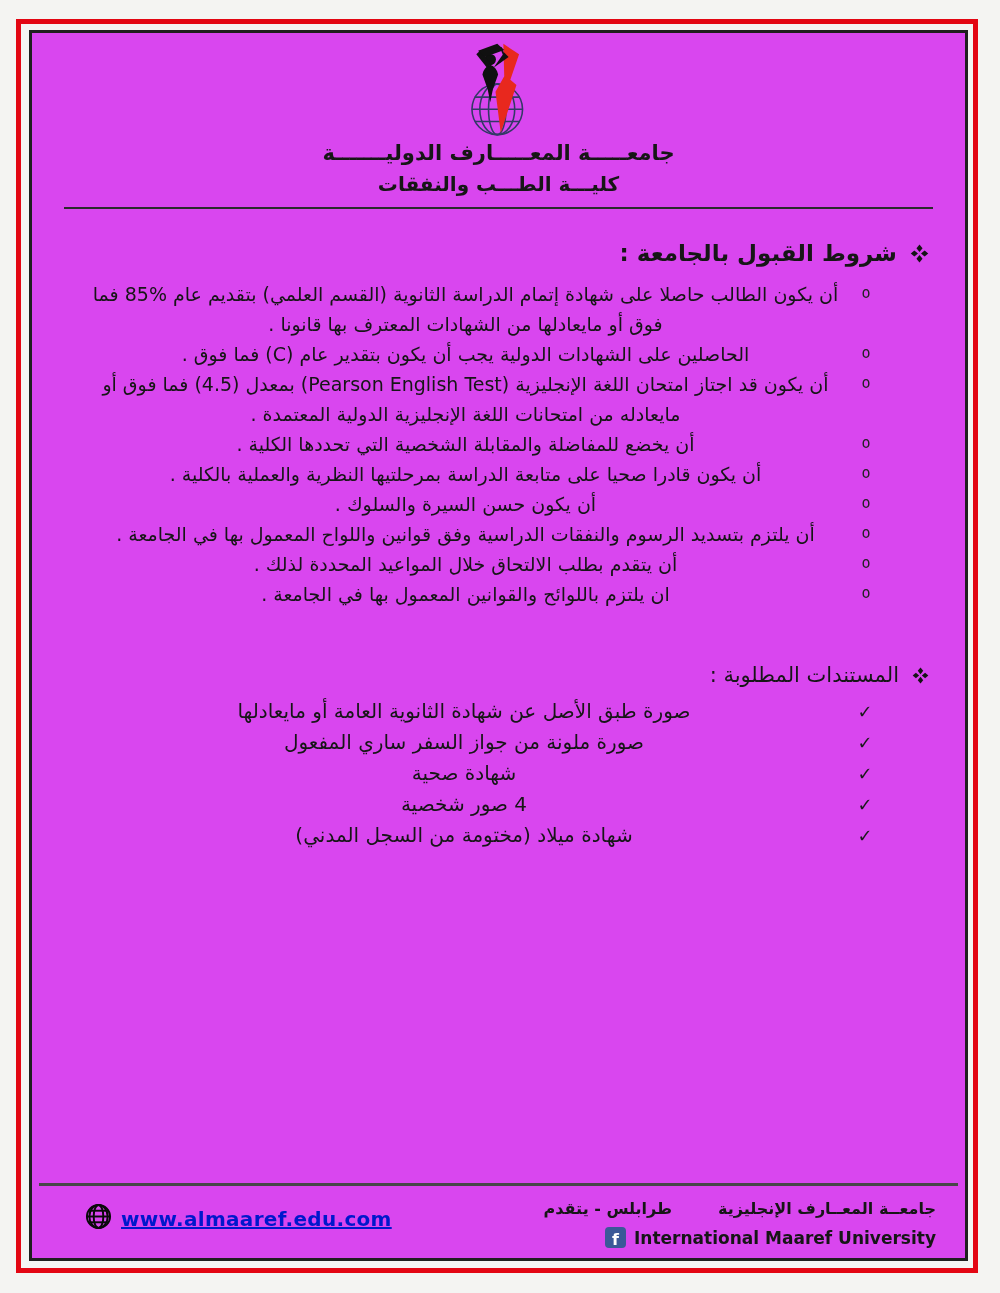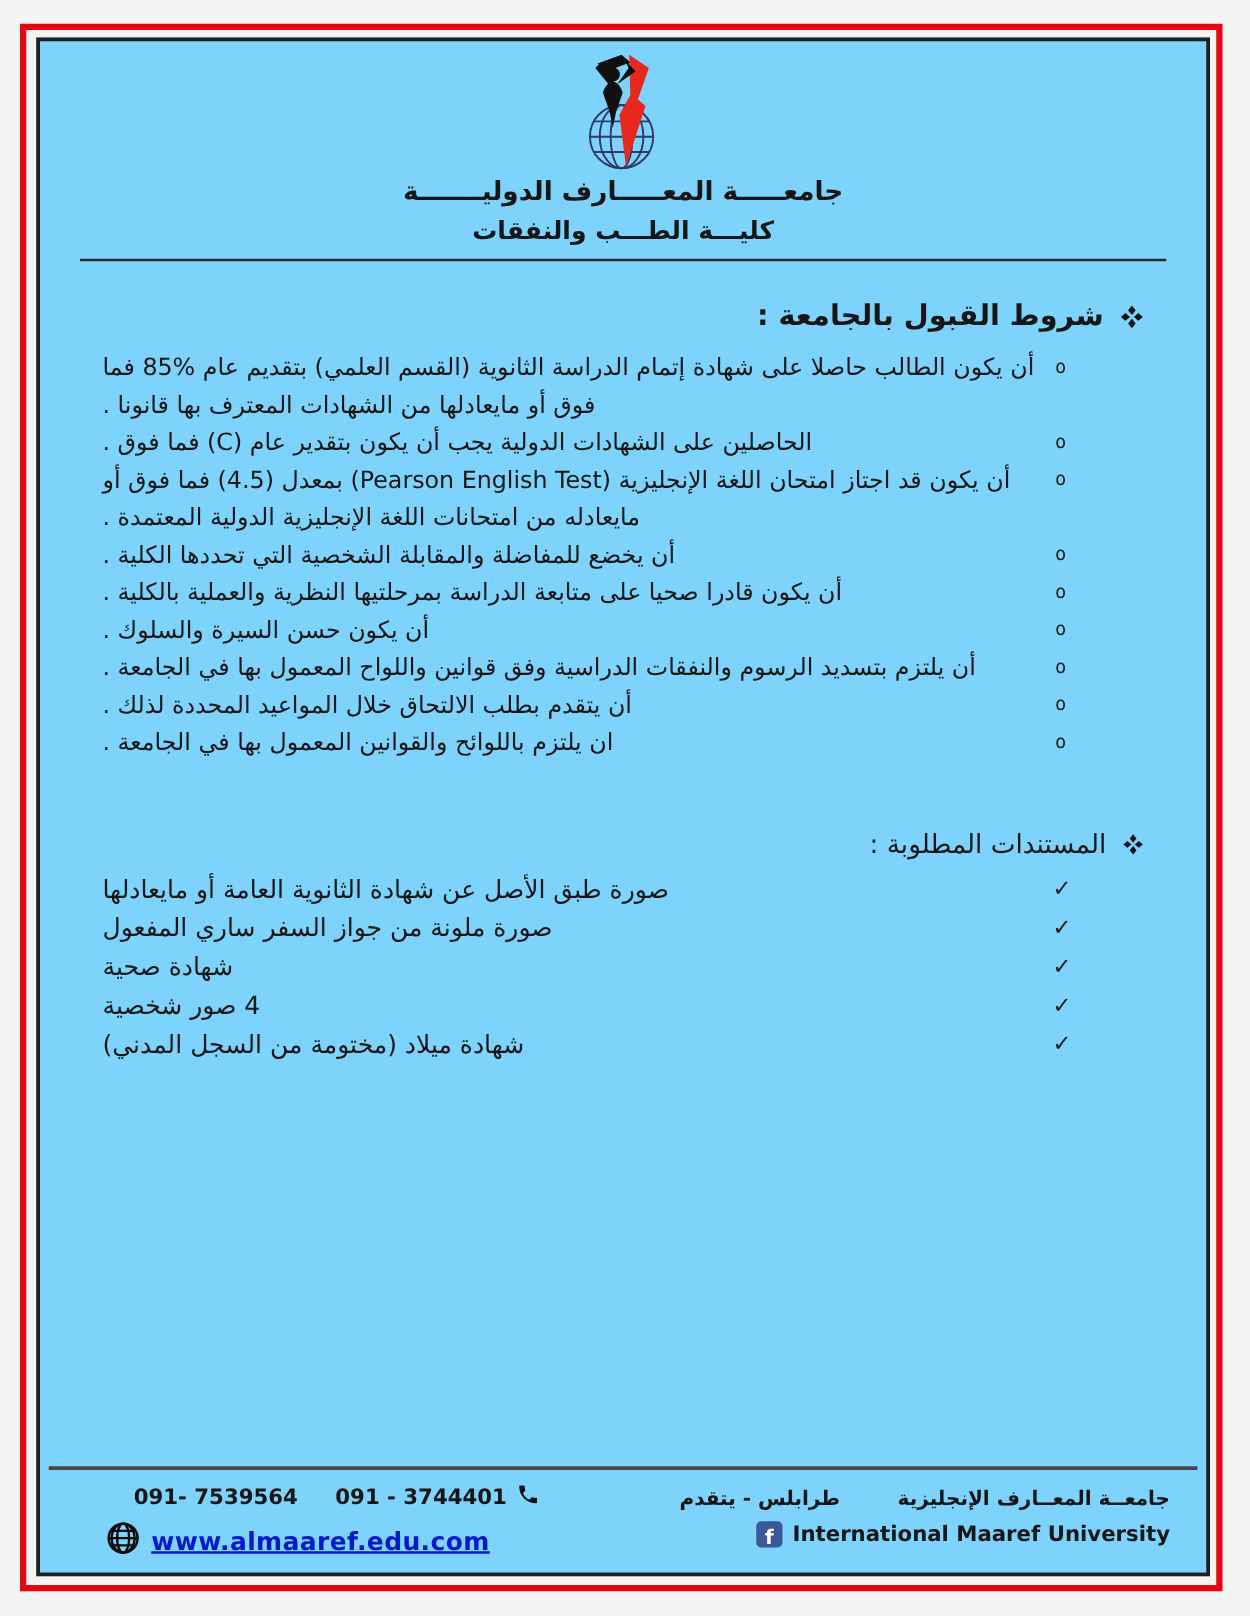--- a/index.html
+++ b/index.html
@@ -6,30 +6,30 @@
   .page{
     position:relative;width:1000px;height:1293px;background:#f4f4f2;
     font-family:"DejaVu Sans", sans-serif;color:#161616;overflow:hidden;
   }
   .red-frame{
     position:absolute;top:19px;left:16px;width:962px;height:1254px;
     border:5px solid #e30613;box-sizing:border-box;
   }
   .black-frame{
     position:absolute;top:30px;left:29px;width:939px;height:1231px;
-    border:3px solid #1f1f1f;box-sizing:border-box;background:#7dd3fc;
+    border:3px solid #1f1f1f;box-sizing:border-box;background:#d946ef;
   }
   
   .doc-header{text-align:center;padding-top:10px;}
   .logo-wrap{height:96px;}
   .title-line1{font-size:21px;font-weight:bold;margin-top:2px;letter-spacing:0.5px;}
   .title-line2{font-size:20px;font-weight:bold;margin-top:7px;}
   .header-rule{height:2px;background:#2b2b2b;margin:11px 32px 0 32px;}
   
-  .content{direction:rtl;text-align:left;padding:0 50px 0 50px;}
+  .content{direction:rtl;text-align:center;padding:0 36px 0 50px;}
   .sec-heading{display:flex;align-items:center;gap:13px;}
   .sec-heading.h1{margin-top:31px;font-size:23px;font-weight:bold;}
   .sec-heading.h2{margin-top:54px;font-size:21px;font-weight:normal;}
   .diamond-ico{display:inline-flex;flex:0 0 auto;}
   .o-list,.check-list{list-style:none;margin:0;padding:0;}
   .o-list{margin-top:13px;padding-right:55px;}
   .o-list li{display:flex;align-items:flex-start;gap:9px;font-size:19px;line-height:30px;}
   .o-marker{flex:0 0 16px;font-family:"DejaVu Sans Mono",monospace;font-size:15px;line-height:29px;color:#222;}
   .check-list{margin-top:9px;padding-right:55px;}
   .check-list li{display:flex;align-items:flex-start;gap:10px;font-size:20px;line-height:31px;}
@@ -178,29 +178,20 @@
             <span class="li-text">شهادة ميلاد (مختومة من السجل المدني)</span>
           </li>
       </ul>
 
     </section>
 
     <footer class="page-footer">
       <div class="footer-sep"></div>
       <div class="footer-row">
         <div class="f-left">
-          <div class="phones-line">
-            <span>091- 7539564</span>
-            <span>091 - 3744401</span>
-            <span class="phone-ico">
-              <svg width="19" height="19" viewBox="0 0 24 24" fill="#111">
-                <path d="M6.62 10.79c1.44 2.83 3.76 5.14 6.59 6.59l2.2-2.2c.27-.27.67-.36 1.02-.24 1.12.37 2.33.57 3.57.57.55 0 1 .45 1 1V20c0 .55-.45 1-1 1-9.39 0-17-7.61-17-17 0-.55.45-1 1-1h3.5c.55 0 1 .45 1 1 0 1.25.2 2.45.57 3.57.11.35.03.74-.25 1.02l-2.2 2.2z"></path>
-              </svg>
-            </span>
-          </div>
           <div class="web-line">
             <span>
               <svg width="27" height="27" viewBox="0 0 28 28" fill="none" stroke="#0a0a0a" stroke-width="2">
                 <circle cx="14" cy="14" r="12"></circle>
                 <ellipse cx="14" cy="14" rx="5" ry="12"></ellipse>
                 <ellipse cx="14" cy="14" rx="9.5" ry="12"></ellipse>
                 <line x1="2" y1="14" x2="26" y2="14"></line>
                 <line x1="3.5" y1="8" x2="24.5" y2="8"></line>
                 <line x1="3.5" y1="20" x2="24.5" y2="20"></line>
               </svg>

